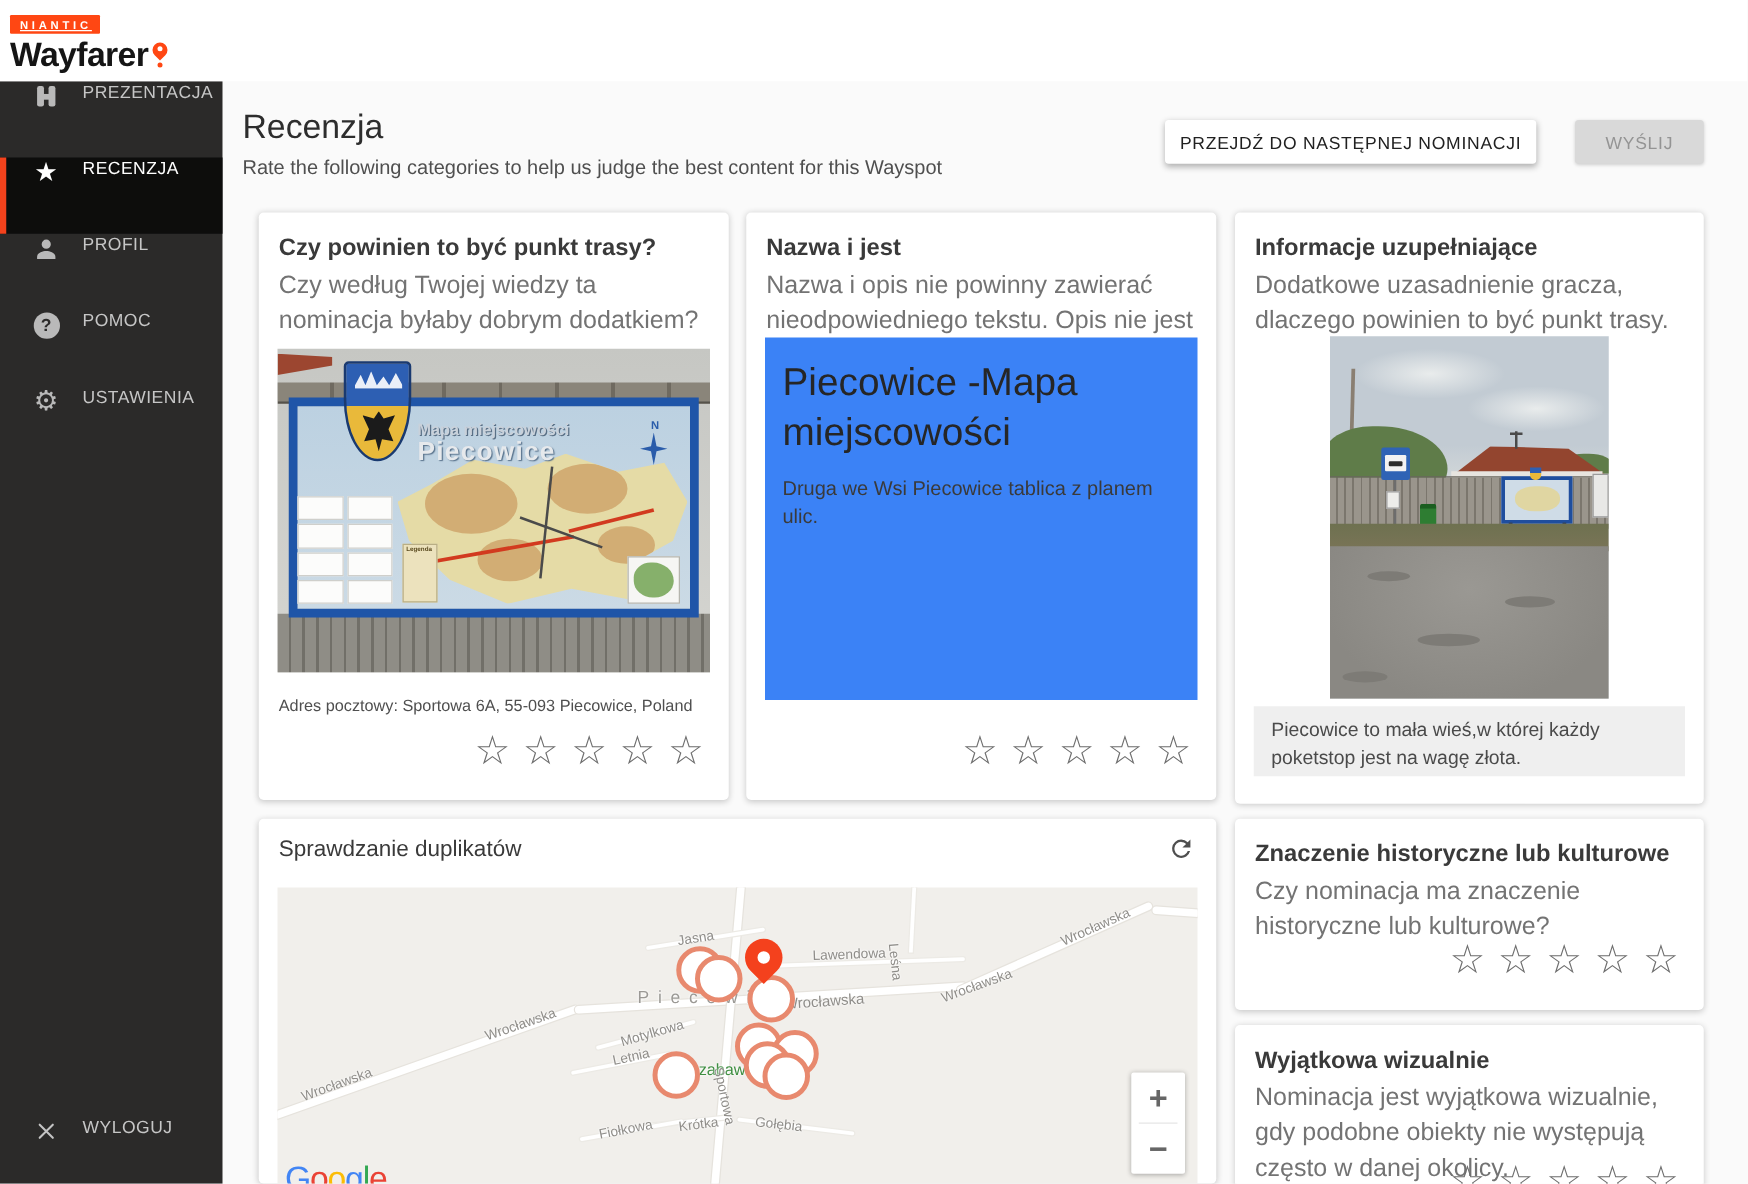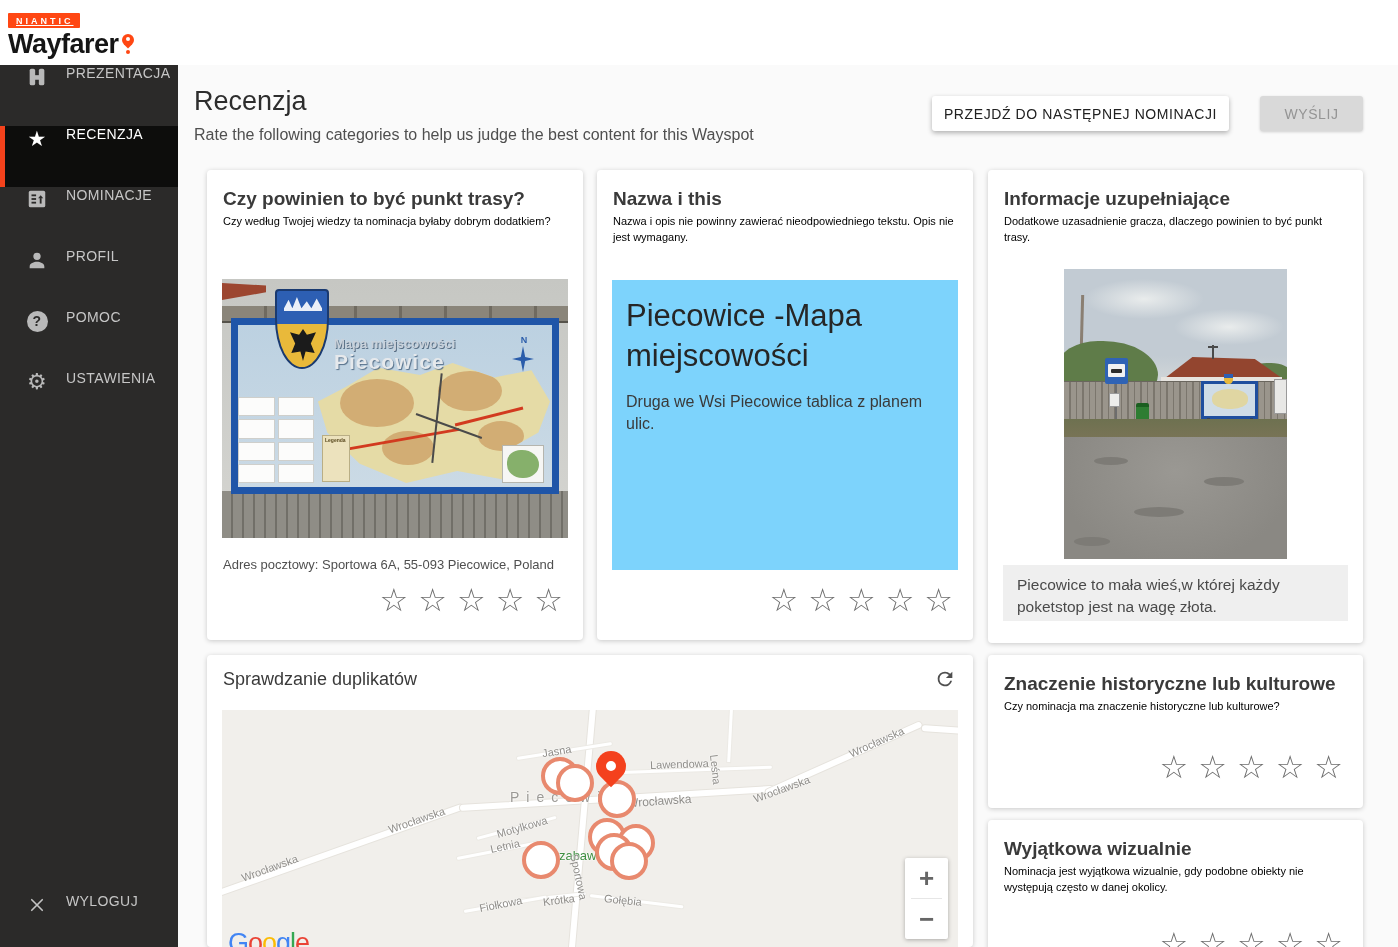--- a/index.html
+++ b/index.html
@@ -44,27 +44,27 @@
     box-shadow:0 1px 3px rgba(0,0,0,0.18); }
   
   .card { position:absolute; background:#fff; border-radius:4px; box-shadow:0 1px 5px rgba(0,0,0,0.2); z-index:1; }
   #card1 { left:207px; top:170px; width:376px; height:470px;padding-left:42px; }
   #card2 { left:597px; top:170px; width:376px; height:470px; }
   #card3 { left:988px; top:170px; width:375px; height:473px; }
   #card4 { left:207px; top:655px; width:766px; height:292px; }
   #card5 { left:988px; top:655px; width:375px; height:153px; }
   #card6 { left:988px; top:820px; width:375px; height:175px; }
   .card-title { position:absolute; left:16px; top:18px; font-size:19px; font-weight:600; color:#3a3a3a; }
-  .card-sub { position:absolute; left:16px; top:44px; width:344px; font-size:11px; line-height:1.42; color:#000000; }
+  .card-sub { position:absolute; left:16px; top:44px; width:344px; font-size:20px; line-height:1.42; color:#737373; }
   .stars { position:absolute; right:20px; display:flex; gap:10px; }
   .star { font-size:32px; line-height:1; color:#6e6e6e; cursor:pointer; font-family:"DejaVu Sans", sans-serif; }
   #card1 .stars { top:414px; } #card2 .stars { top:414px; }
   #card5 .stars { top:96px; }  #card6 .stars { top:108px; }
   .address { position:absolute; left:16px; top:387px; font-size:13px; color:#4f4f4f; }
-  .graybox-title-wrap { position:absolute; left:15px; top:110px; width:346px; height:290px; background:#7dd3fc; padding:16px 14px; }
+  .graybox-title-wrap { position:absolute; left:15px; top:100px; width:346px; height:290px; background:#3b82f6; padding:16px 14px; }
   .wayspot-title { font-size:31px; line-height:1.28; color:#262626; }
   .wayspot-desc { margin-top:16px; font-size:16px; line-height:1.35; color:#3a3a3a; }
   .statement-box { position:absolute; left:15px; top:395px; width:345px; height:56px; background:#efefef;
     padding:9px 14px; font-size:15.5px; line-height:1.45; color:#4a4a4a; }
   .refresh-btn { position:absolute; right:15px; top:13px; width:24px; height:24px; cursor:pointer; }
   #card4 .card-title { top:14px; font-size:18px; font-weight:400; color:#3a3a3a; }
   
   .photo-board { position:absolute; left:15px; top:109px; width:346px; height:259px; overflow:hidden;
     background:linear-gradient(#c6c7c3,#d5d5d1); cursor:pointer; }
   .pb-roof { position:absolute; left:0; top:4px; width:44px; height:17px; background:#9c4630;
@@ -216,35 +216,20 @@
     <span>PREZENTACJA</span>
   </div>
   <div class="nav-item active">
     <span class="ico">
         <span class="star-glyph">★</span>
       </span>
     <span>RECENZJA</span>
   </div>
   <div class="nav-item">
     <span class="ico">
-      <svg width="22" height="22" viewBox="0 0 24 24">
-          <rect x="3" y="3" width="18" height="18" rx="2" fill="#b9b9b9"></rect>
-          <g stroke="#2B2A29" stroke-width="2">
-            <line x1="6" y1="8" x2="11" y2="8"></line>
-            <line x1="6" y1="12" x2="11" y2="12"></line>
-            <line x1="6" y1="16" x2="11" y2="16"></line>
-            <line x1="16" y1="17" x2="16" y2="11"></line>
-          </g>
-          <path d="M13.2 11.2l2.8-3.4 2.8 3.4z" fill="#2B2A29"></path>
-        </svg>
-    </span>
-    <span>NOMINACJE</span>
-  </div>
-  <div class="nav-item">
-    <span class="ico">
       <svg width="22" height="22" viewBox="0 0 24 24" fill="#b9b9b9">
           <path d="M12 12a4 4 0 1 0 0-8 4 4 0 0 0 0 8zm0 2c-3.3 0-8 1.7-8 5v2h16v-2c0-3.3-4.7-5-8-5z"></path>
         </svg>
     </span>
     <span>PROFIL</span>
   </div>
   <div class="nav-item">
     <span class="ico">
         <span class="help-circle">?</span>
       </span>
@@ -313,21 +298,21 @@
   <div class="stars">
       <span class="star">☆</span>
       <span class="star">☆</span>
       <span class="star">☆</span>
       <span class="star">☆</span>
       <span class="star">☆</span>
     </div>
 </div>
 
 <div class="card" id="card2">
-  <div class="card-title">Nazwa i this</div>
+  <div class="card-title">Nazwa i jest</div>
   <div class="card-sub">Nazwa i opis nie powinny zawierać nieodpowiedniego tekstu. Opis nie jest wymagany.</div>
   <div class="graybox-title-wrap">
     <div class="wayspot-title">Piecowice -Mapa miejscowości</div>
     <div class="wayspot-desc">Druga we Wsi Piecowice tablica z planem ulic.</div>
   </div>
   <div class="stars">
       <span class="star">☆</span>
       <span class="star">☆</span>
       <span class="star">☆</span>
       <span class="star">☆</span>

